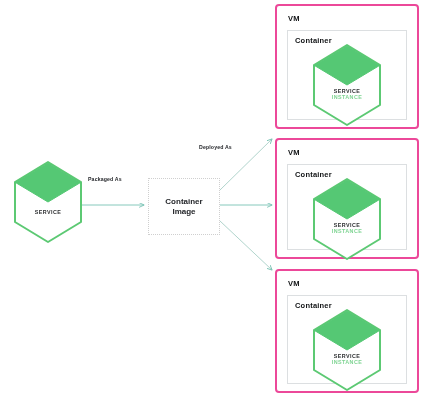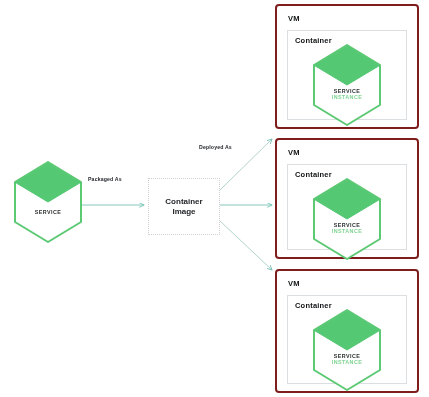--- a/index.html
+++ b/index.html
@@ -86,21 +86,21 @@
     width: 429px;
     height: 397px;
     pointer-events: none;
   }
 
   
   .vm-box {
     position: absolute;
     left: 275px;
     width: 144px;
-    border: 2px solid #7f1d1d;
+    border: 2px solid #ec4899;
     border-radius: 4px;
     background: #ffffff;
     box-sizing: border-box;
   }
   #vm-0 { top: 4px;   height: 125px; }
   #vm-1 { top: 138px; height: 121px; }
   #vm-2 { top: 269px; height: 124px; }
 
   .vm-title {
     position: absolute;

